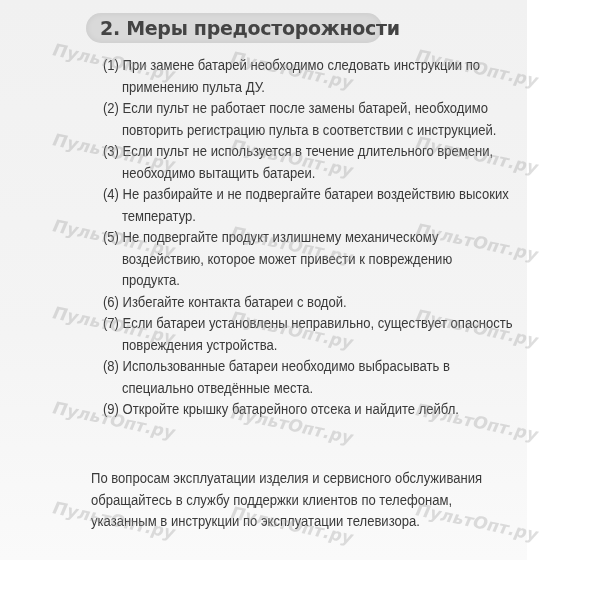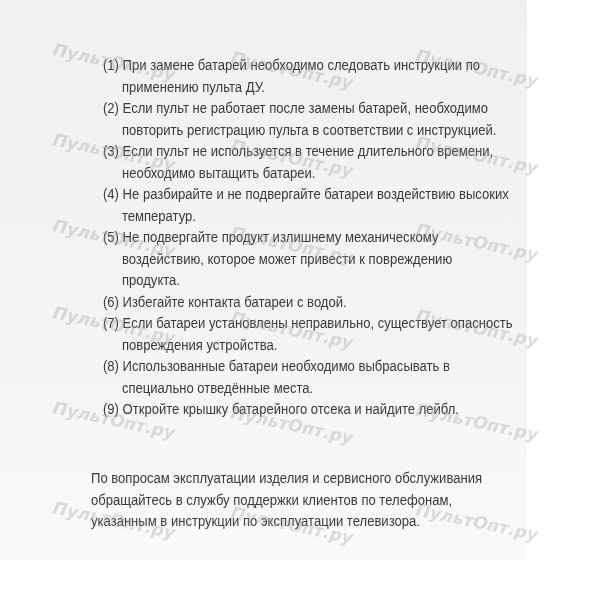--- a/index.html
+++ b/index.html
@@ -54,20 +54,23 @@
     transform: rotate(12deg);
     white-space: nowrap;
     pointer-events: none;
   }
 </style>
 </head>
 <body>
 
 <div class="page">
 
+  <div class="section-header" id="hdr2">
+    <span>2. Меры предосторожности</span>
+  </div>
 
   <div class="list">
     <div class="item">
       <span class="num">(1)</span>
       <span>При замене батарей необходимо следовать инструкции по</span>
       <span class="line2">применению пульта ДУ.</span>
     </div>
     <div class="item">
       <span class="num">(2)</span>
       <span>Если пульт не работает после замены батарей, необходимо</span>

